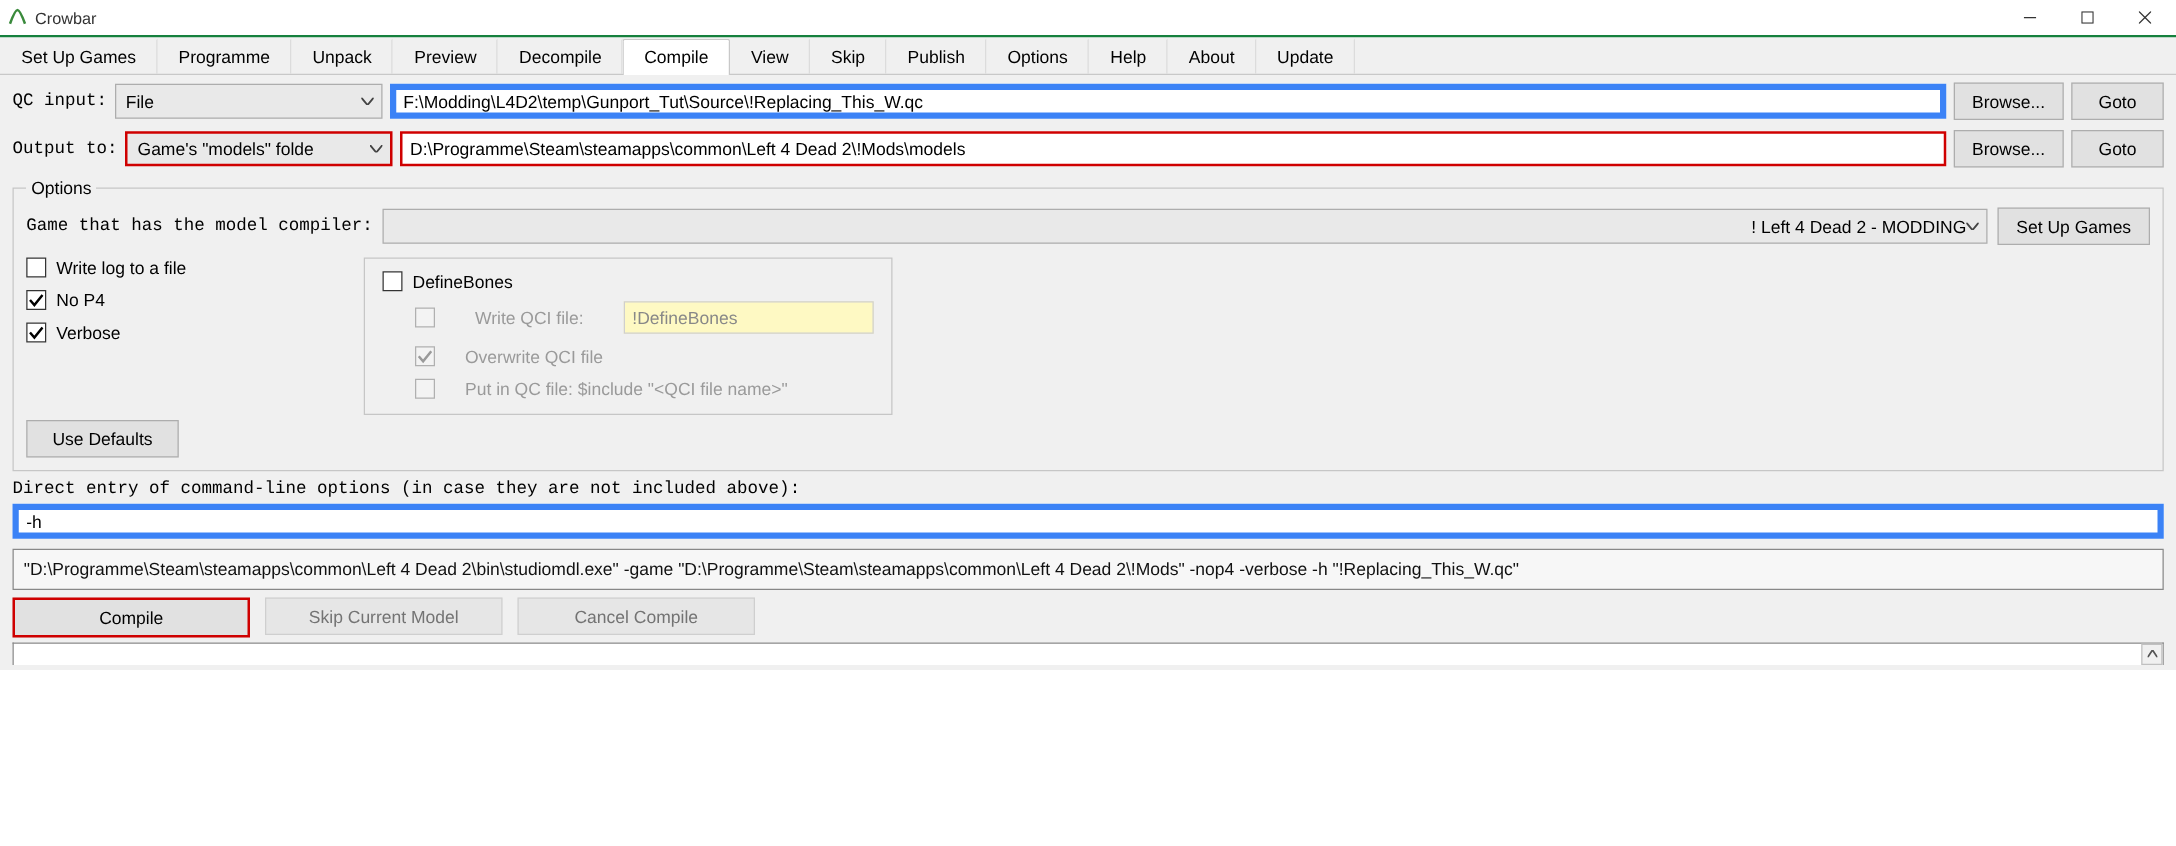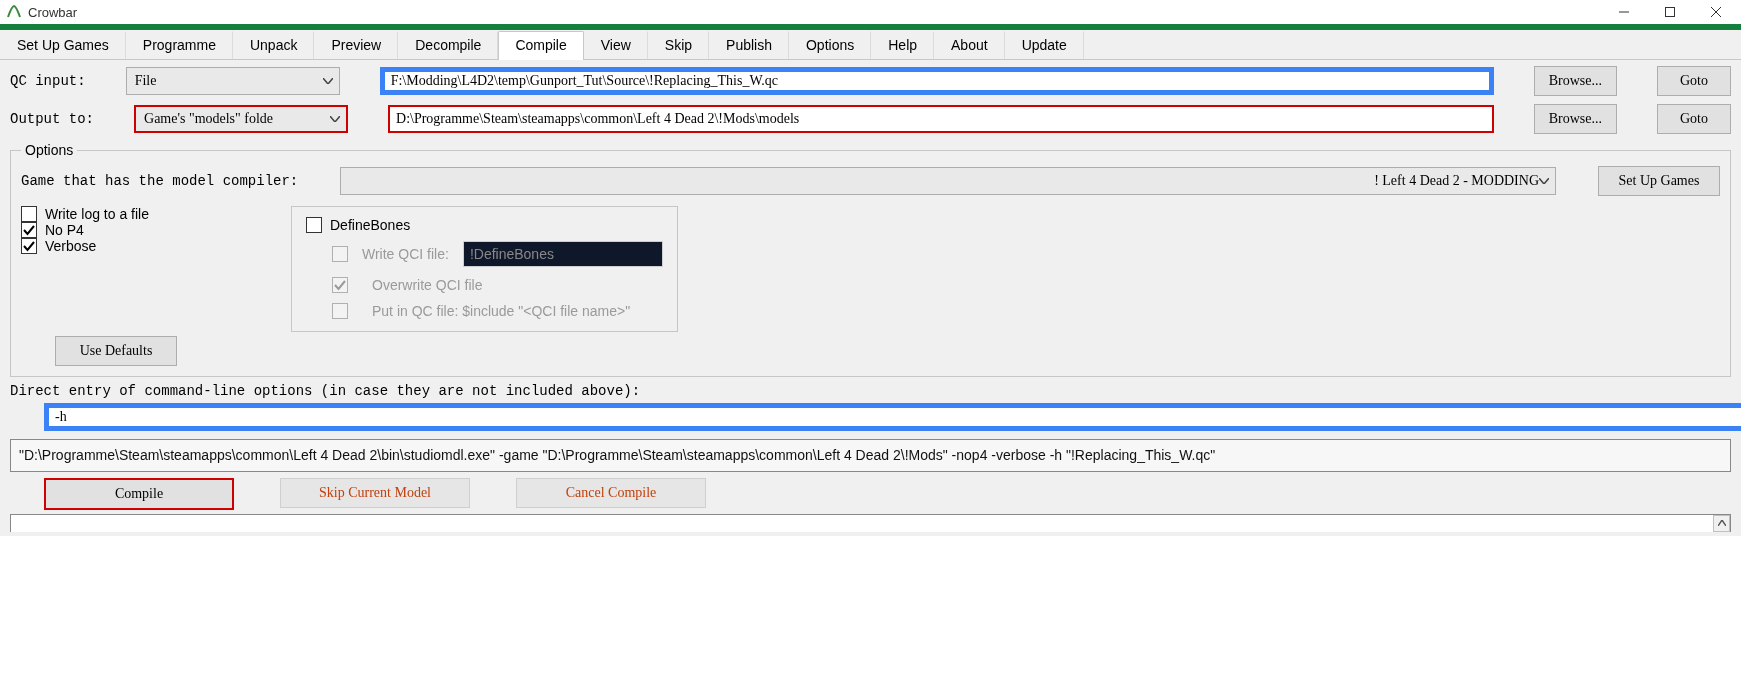--- a/index.html
+++ b/index.html
@@ -9,21 +9,21 @@
     font-size: 14px;
     background: #fff;
     color: #000;
     user-select: none;
   }
   .titlebar {
     display: flex;
     align-items: center;
     height: 30px;
     padding: 5px 2px;
-    border-bottom: 6px solid #15803d;
+    border-bottom: 2px solid #15803d;
   }
   .titlebar .logo {
     width: 16px; height: 16px;
     margin: 0 6px 0 4px;
     display: flex;
     align-items: center;
   }
   .titlebar .logo svg { width: 16px; height: 16px; }
   .titlebar .title {
     flex: 1;
@@ -67,23 +67,22 @@
   .row {
     display: flex;
     align-items: center;
     gap: 6px;
     margin-bottom: 8px;
   }
   .label { white-space: nowrap; font-family: Liberation Mono, monospace; }
 
   .select, .input-text, .btn {
     height: 28px;
-    font-family: Liberation Serif, serif;
+    font-family: Liberation Sans, sans-serif;
     font-size: 14px;
-    margin-left: 34px;
   }
   .select {
     background: #e9e9e9;
     border: 1px solid #adadad;
     display: flex;
     align-items: center;
     justify-content: space-between;
     padding: 0 6px 0 8px;
     cursor: default;
   }
@@ -107,21 +106,21 @@
     border: 1px solid #adadad;
     padding: 14px 14px;
     display: flex;
     align-items: center;
     justify-content: center;
     cursor: default;
     min-width: 74px;
   }
   .btn.wide { min-width: 122px; }
   .btn.disabled {
-    color: #c2410c;
+    color: #737373;
     background: #e6e6e6;
     border-color: #cfcfcf;
   }
   .btn.highlight-red { border: 2px solid #cf0000; }
   .highlight-red-outline { border: 2px solid #cf0000 !important; }
 
   fieldset {
     border: 1px solid #c6c6c6;
     margin: 4px 0 6px 0;
     padding: 8px 10px 10px 10px;
@@ -137,21 +136,21 @@
     align-items:center;
     gap:8px;
     margin-bottom:10px;
   }
   .options-head .select { flex: 1 1 auto; justify-content: flex-end; }
 
   .options-grid {
     display: flex;
     gap: 18px;
   }
-  .opt-col { display:flex; flex-direction:column; }
+  .opt-col { display:flex; flex-direction:column; gap:10px; }
   .checkbox {
     display:flex; align-items:center; gap:8px;
   }
   .checkbox .box {
     width:16px; height:16px;
     border:1px solid #333;
     background:#fff;
     display:flex; align-items:center; justify-content:center;
   }
   .checkbox.disabled .box { border-color:#b0b0b0; background:#f3f3f3; }
@@ -167,21 +166,21 @@
   .inline-input {
     background:#fff;
     border:1px solid #b8b8b8;
     height:26px;
     width:200px;
     display:flex;
     align-items:center;
     padding:0 6px;
     color:#333;
   }
-  .inline-input.disabled { background:#0f172a; color:#888; border-color:#cfcfcf; }
+  .inline-input.disabled { background:#fef9c3; color:#888; border-color:#cfcfcf; }
 
   .usedefaults-row { display:flex; justify-content:flex-start; margin-top:4px;}
 
   .cmdline-box {
     background:#f7f7f7;
     border:1px solid #888;
     padding:6px 8px;
     font-size:14px;
     color:#111;
     line-height:1.35;
@@ -329,21 +328,21 @@
           <span>Verbose</span>
         </label>
       </div>
 
       <div class="sub-group">
         <label class="checkbox">
           <span class="box"></span>
           <span>DefineBones</span>
         </label>
         <div class="sub-indent">
-          <div class="checkbox disabled" style="gap:14px;">
+          <div class="checkbox disabled" style="gap:32px;">
             <span class="box"></span>
             <span>Write QCI file:</span>
             <span class="inline-input disabled">!DefineBones</span>
           </div>
           <div class="checkbox disabled">
             <span class="box">
               <svg viewBox="0 0 12 12">
                   <path d="M1 6 L4.5 10 L11 2" fill="none" stroke="#9a9a9a" stroke-width="2"></path>
                 </svg>
             </span>

